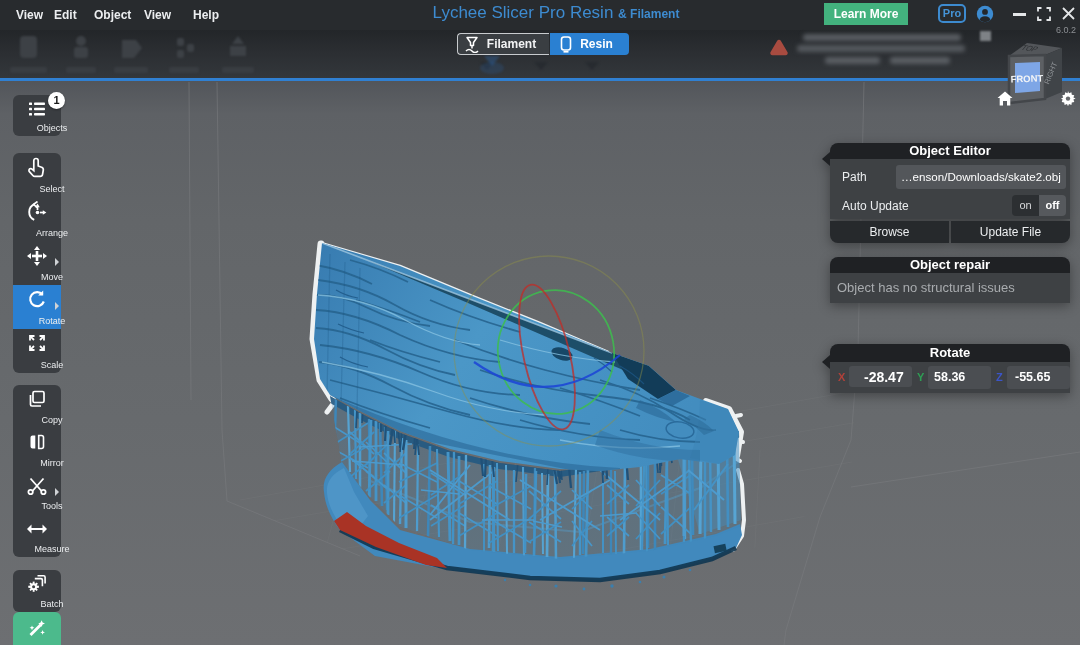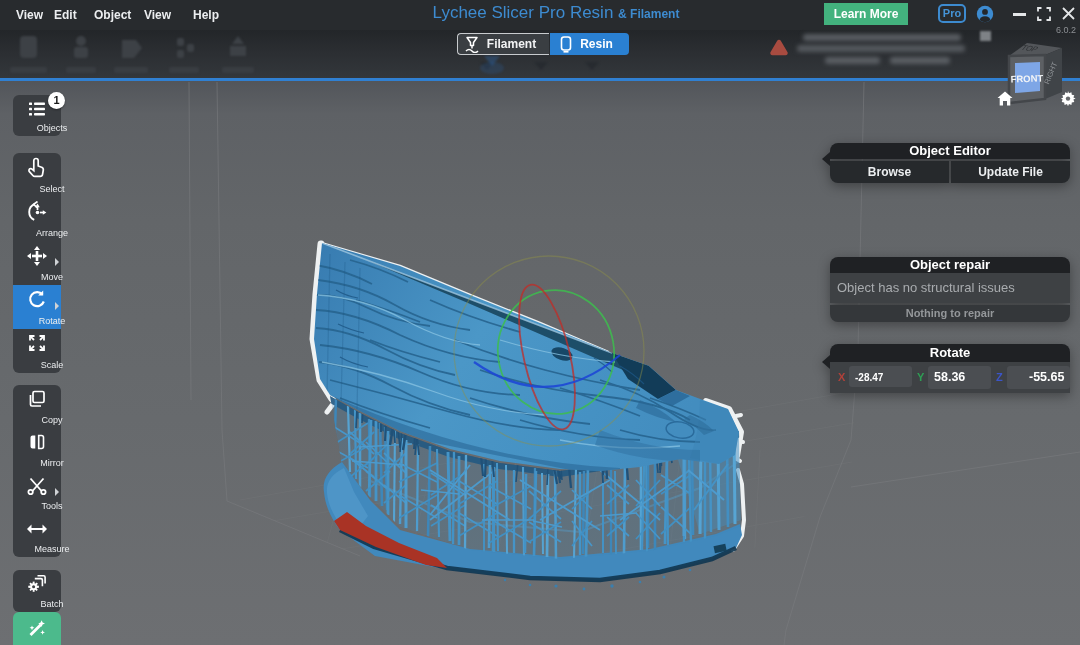--- a/index.html
+++ b/index.html
@@ -40,21 +40,21 @@
   .tbtn .lbl { position:absolute; bottom:3px; left:12px; width:100%;padding-left:6px; }
   .tri { position:absolute; width:0; height:0; border-top:4px solid transparent;
     border-bottom:4px solid transparent; border-left:4px solid #cfd2d5; }
 
   
   .panel { position:absolute; left:830px; width:240px; filter:drop-shadow(0 3px 6px rgba(0,0,0,.35)); }
   .phead { background:#1f2124; border-radius:8px 8px 0 0; color:#fff; font-size:13px;
     font-weight:bold; text-align:center; position:relative;margin-top:10px; }
   .pbody { background:#3e4144; position:relative; }
   .pbtns { display:flex; gap:2px; margin-top:2px; }
-  .pbtn { flex:1; background:#26292c; color:#eceef0; font-size:12px; font-weight:bold;
+  .pbtn { flex:1; background:#26292c; color:#eceef0; font-size:12px; font-weight:normal;
     text-align:center; }
   .notch { position:absolute; left:-8px; width:0; height:0;
     border-top:7px solid transparent; border-bottom:7px solid transparent; border-right:8px solid #1f2124; }
 </style>
 </head>
 <body>
 <div id="stage">
   <div class="abs" id="viewport"></div>
   <svg class="abs" id="scene" style="left:0;top:80px" width="1080" height="565" viewBox="0 80 1080 565">
     <defs>
@@ -574,45 +574,51 @@
         <rect x="6.7" y="8.6" width="1.9" height="10.2" transform="rotate(135 7.6 13.7)"></rect>
         <circle cx="7.6" cy="13.7" r="3.4"></circle>
       </g>
       <circle cx="7.6" cy="13.7" r="1.5" fill="#3a3d41"></circle>
     </svg>
     <div class="lbl">Batch</div>
   </div>
 
   <div class="panel" style="top:133px">
     <div class="phead" style="height:16px;line-height:16px">Object Editor<div class="notch" style="top:9px"></div></div>
+    <div class="pbody" style="height:60px">
+      <span style="position:absolute;left:12px;top:11px;font-size:12px;color:#eceef0">Path</span>
+      <div style="position:absolute;left:66px;top:6px;width:170px;height:24px;background:#53565a;border-radius:3px;color:#fff;font-size:11.6px;line-height:24px;padding-left:5px;white-space:nowrap;overflow:hidden">…enson/Downloads/skate2.obj</div>
+      <span style="position:absolute;left:12px;top:40px;font-size:12px;color:#eceef0">Auto Update</span>
+      <div style="position:absolute;left:182px;top:36px;width:54px;height:21px;border-radius:4px;overflow:hidden;display:flex">
+        <div style="width:27px;background:#2c2f32;color:#d8dadc;font-size:11px;text-align:center;line-height:21px">on</div>
+        <div style="width:27px;background:#56595d;color:#fff;font-size:11px;font-weight:bold;text-align:center;line-height:21px">off</div>
+      </div>
+    </div>
     <div class="pbtns">
         <div class="pbtn" style="height:22px;line-height:22px;border-radius:0 0 0 8px">Browse</div>
         <div class="pbtn" style="height:22px;line-height:22px;border-radius:0 0 8px 0">Update File</div>
       </div>
   </div>
 
   <div class="panel" style="top:247px">
     <div class="phead" style="height:16px;line-height:16px">Object repair</div>
     <div class="pbody" style="height:30px">
         <span style="position:absolute;left:7px;top:7px;font-size:13px;color:#a9acaf">Object has no structural issues</span>
       </div>
-    <div class="pbtns">
-        <div class="pbtn" style="height:17px;line-height:17px;border-radius:0 0 8px 8px;background:#34373a;color:#94979a;font-size:11px">Nothing to repair</div>
-      </div>
   </div>
 
   <div class="panel" style="top:334px">
     <div class="phead" style="height:18px;line-height:18px">Rotate<div class="notch" style="top:11px"></div></div>
     <div class="pbody" style="height:31px">
       <span style="position:absolute;left:8px;top:9px;font-size:11px;font-weight:bold;color:#b0413a">X</span>
-      <div style="position:absolute;left:19px;top:4px;width:63px;height:21px;background:#4b4e52;border-radius:3px;color:#fff;font-size:10px;font-weight:bold;line-height:23px;padding-left:6px">-28.47</div>
+      <div style="position:absolute;left:19px;top:4px;width:63px;height:21px;background:#4b4e52;border-radius:3px;color:#fff;font-size:14px;font-weight:bold;line-height:23px;padding-left:15px">-28.47</div>
       <span style="position:absolute;left:87px;top:9px;font-size:11px;font-weight:bold;color:#2e9e54">Y</span>
       <div style="position:absolute;left:98px;top:4px;width:63px;height:23px;background:#4b4e52;border-radius:3px;color:#fff;font-size:12.5px;font-weight:bold;line-height:23px;padding-left:6px">58.36</div>
       <span style="position:absolute;left:166px;top:9px;font-size:11px;font-weight:bold;color:#3b55c8">Z</span>
-      <div style="position:absolute;left:177px;top:4px;width:63px;height:23px;background:#4b4e52;border-radius:3px;color:#fff;font-size:12.5px;font-weight:bold;line-height:23px;padding-left:22px">-55.65</div>
+      <div style="position:absolute;left:177px;top:4px;width:63px;height:23px;background:#4b4e52;border-radius:3px;color:#fff;font-size:12.5px;font-weight:bold;line-height:23px;padding-left:8px">-55.65</div>
     </div>
   </div>
   <div class="tbtn" style="top:612px;height:45px;background:#4cba8c;border-radius:6px">
     <svg width="24" height="24" viewBox="0 0 24 24" style="margin-top:5px">
       <path d="M16 7.5 L5.5 18" stroke="#fff" stroke-width="2.8"></path>
       <path d="M16.6 3.2 l1 2.4 2.4 1 -2.4 1 -1 2.4 -1 -2.4 -2.4 -1 2.4 -1 Z" fill="#fff"></path>
       <path d="M7 8.4 l.7 1.7 1.7 .7 -1.7 .7 -.7 1.7 -.7 -1.7 -1.7 -.7 1.7 -.7 Z" fill="#fff"></path>
       <path d="M17.6 13 l.7 1.7 1.7 .7 -1.7 .7 -.7 1.7 -.7 -1.7 -1.7 -.7 1.7 -.7 Z" fill="#fff"></path>
     </svg>
   </div>

